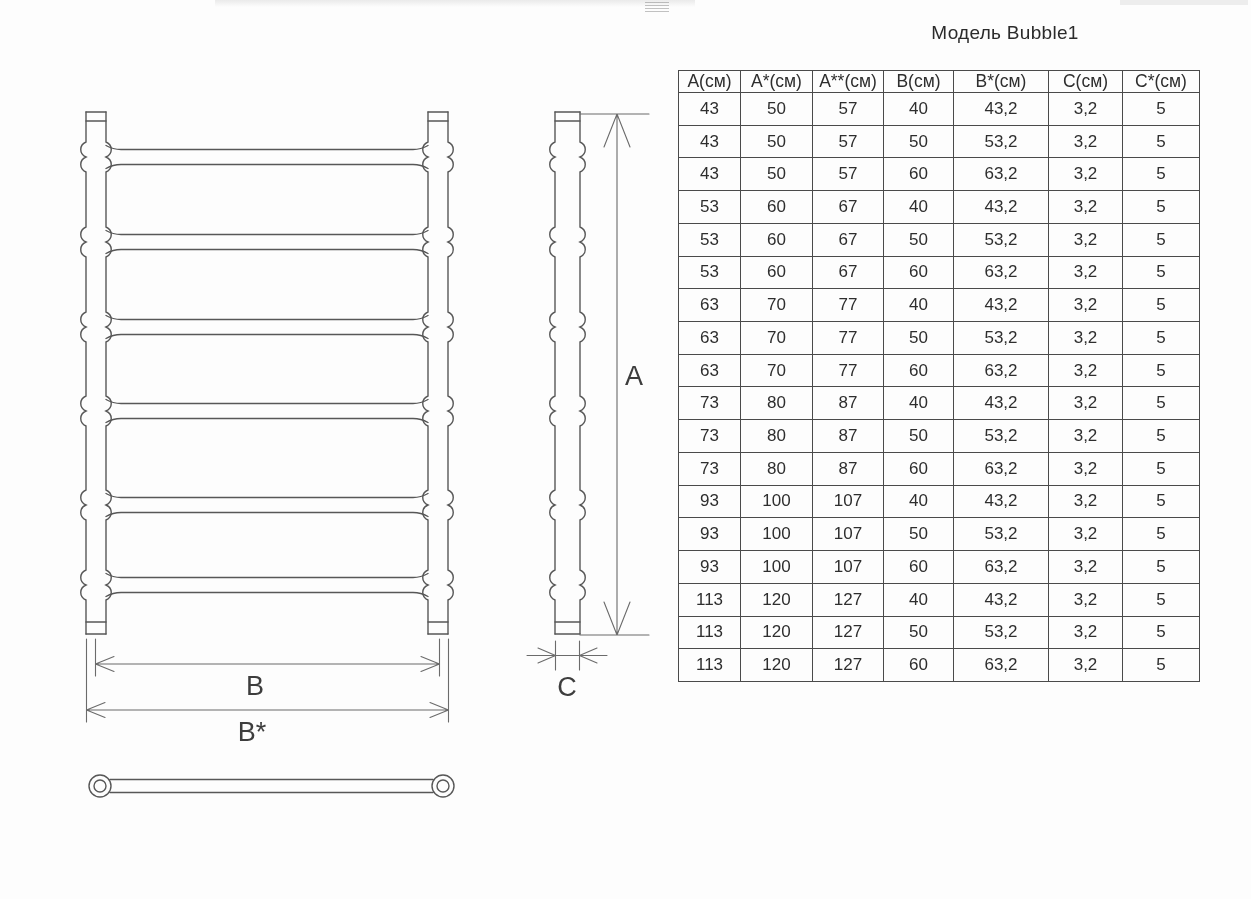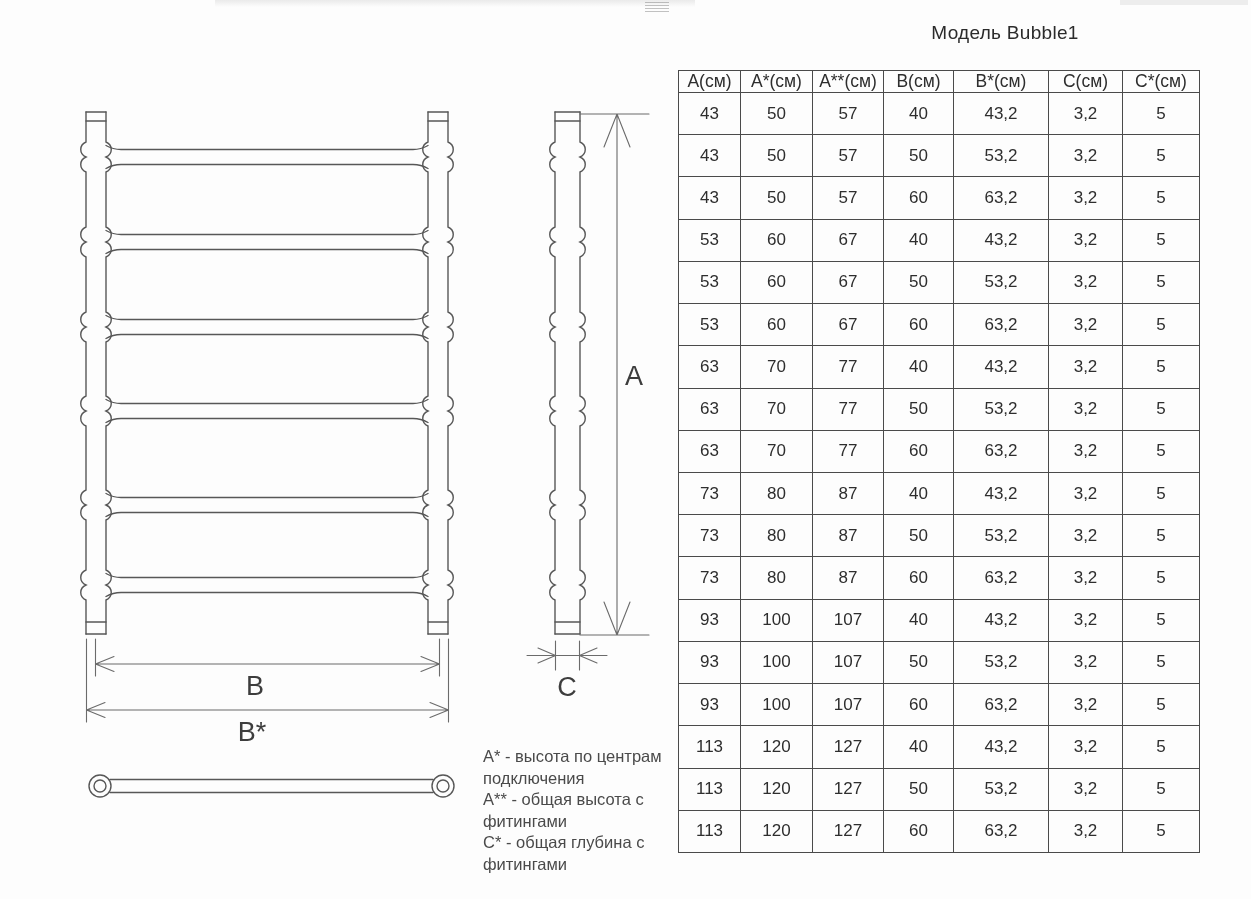--- a/index.html
+++ b/index.html
@@ -24,21 +24,21 @@
     text-align:center; font-size:19px; color:#2b2b2b; letter-spacing:.3px;
   }
 
   svg#diagram { position:absolute; left:0; top:0; }
   .ln  { stroke:#575757; stroke-width:1.4; fill:none; stroke-linecap:round; }
   .dim { stroke:#6b6b6b; stroke-width:1.1; fill:none; stroke-linecap:round; }
   .lbl { fill:#3d3d3d; font-size:27px; font-family:"Liberation Sans", sans-serif; }
 
   table.spec {
     position:absolute; left:678px; top:70px;
-    width:521px; height:783px;
+    width:521px; height:612px;
     border-collapse:collapse; table-layout:fixed;
     background:transparent;
   }
   .spec th, .spec td {
     border:1.4px solid #4a4a4a;
     text-align:center; vertical-align:middle;
     font-weight:normal; color:#2e2e2e; padding:0;
   }
   .spec th { font-size:17.5px; }
   .spec td { font-size:17px;  }
@@ -88,25 +88,20 @@
       <path class="ln" d="M 110 779.5 L 433 779.5 M 110 792.5 L 433 792.5"></path>
       <path class="ln" d="M 555 112 L 555 142 c -7 3 -7 12 0 15 c -7 3 -7 12 0 15 L 555 227 c -7 3 -7 12 0 15 c -7 3 -7 12 0 15 L 555 312 c -7 3 -7 12 0 15 c -7 3 -7 12 0 15 L 555 396 c -7 3 -7 12 0 15 c -7 3 -7 12 0 15 L 555 490 c -7 3 -7 12 0 15 c -7 3 -7 12 0 15 L 555 570 c -7 3 -7 12 0 15 c -7 3 -7 12 0 15 L 555 634"></path>
       <path class="ln" d="M 580 112 L 580 142 c 7 3 7 12 0 15 c 7 3 7 12 0 15 L 580 227 c 7 3 7 12 0 15 c 7 3 7 12 0 15 L 580 312 c 7 3 7 12 0 15 c 7 3 7 12 0 15 L 580 396 c 7 3 7 12 0 15 c 7 3 7 12 0 15 L 580 490 c 7 3 7 12 0 15 c 7 3 7 12 0 15 L 580 570 c 7 3 7 12 0 15 c 7 3 7 12 0 15 L 580 634"></path>
       <path class="ln" d="M 555 112 L 580 112 M 555 121 L 580 121 M 555 622 L 580 622 M 555 634 L 580 634"></path>
       <path class="dim" d="M 580 114 L 649 114 M 580 635 L 649 635 M 617 114 L 617 635 M 617 114 L 604 147 M 617 114 L 630 147 M 617 635 L 604 602 M 617 635 L 630 602"></path>
       <text class="lbl" x="634" y="385" text-anchor="middle">A</text>
       <path class="dim" d="M 555.5 641 L 555.5 670 M 579.5 641 L 579.5 670 M 527 655.5 L 607 655.5 M 555.5 655.5 L 538 648 M 555.5 655.5 L 538 663 M 579.5 655.5 L 597 648 M 579.5 655.5 L 597 663"></path>
       <text class="lbl" x="567" y="696" text-anchor="middle">C</text>
     </svg>
 
-  <div class="legend" id="legend">
-      <div>А* - высота по центрам подключения</div>
-      <div>А** - общая высота с фитингами</div>
-      <div>С* - общая глубина с фитингами</div>
-    </div>
 
   <div class="title">Модель Bubble1</div>
 
   <table class="spec">
     <colgroup>
       <col style="width:62px">
         <col style="width:72px">
         <col style="width:71px">
       <col style="width:70px">
         <col style="width:95px">

